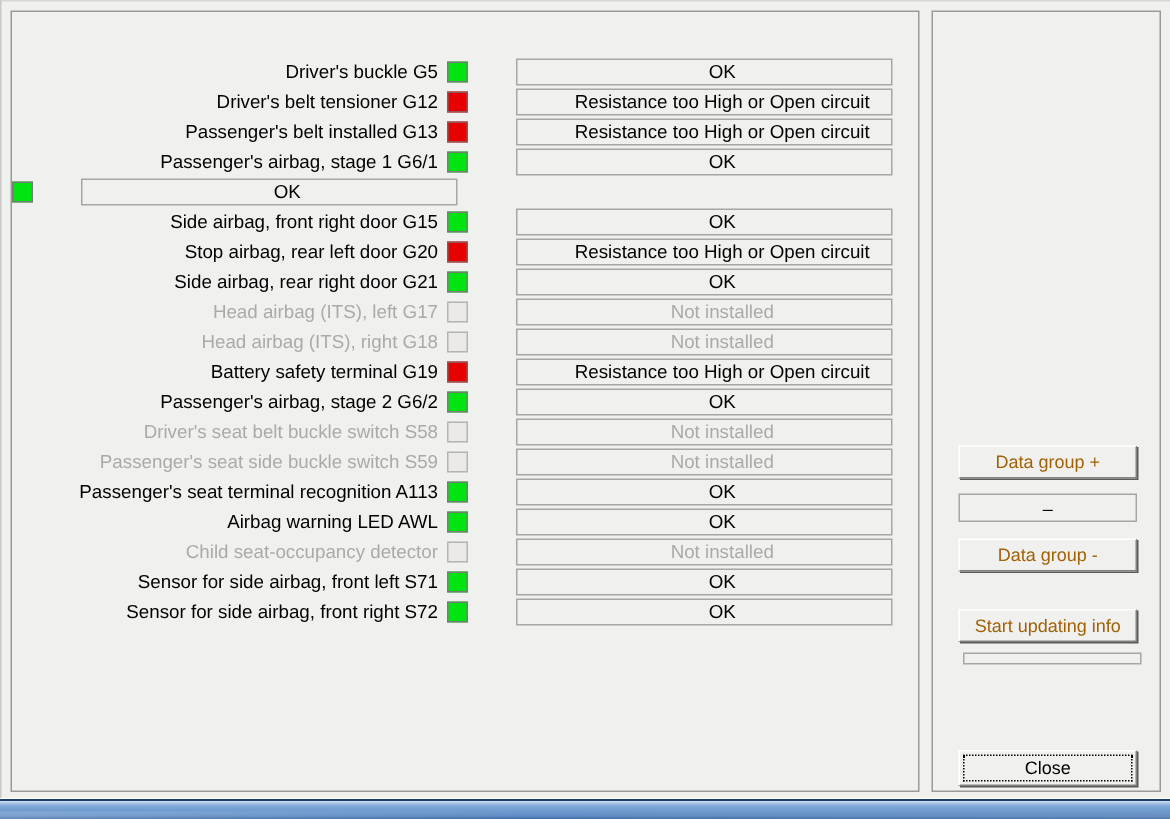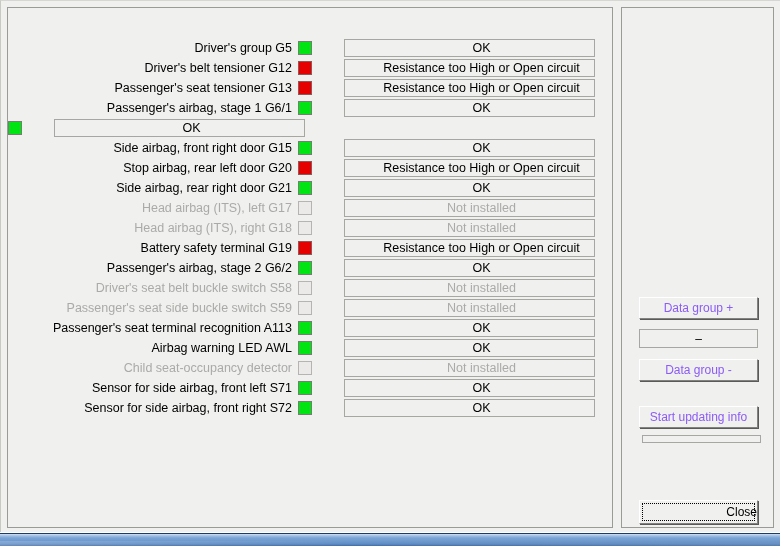--- a/index.html
+++ b/index.html
@@ -123,21 +123,21 @@
     border-right: 1px solid #828280;
     border-bottom: 1px solid #828280;
     box-shadow: 1px 1px 0 0 #5a5a58;
     display: flex;
     align-items: center;
     justify-content: center;
     color: #000000;
     cursor: default;
     white-space: nowrap;
   }
-  .btn.disabled { color: #8b5cf6; }
+  .btn.disabled { color: #a16207; }
 
   .textfield {
     height: 19px;
     background: #f0f0ee;
     border: 1px solid #a6a6a2;
     display: flex;
     align-items: center;
     justify-content: center;
     color: #000000;
   }
@@ -146,21 +146,20 @@
     height: 8px;
     background: #f0f0ee;
     border: 1px solid #a6a6a2;
     margin: 0 3px;
   }
 
   .btn.focus {
     height: 24px;
     box-shadow: 1px 1px 0 0 #5a5a58;
     position: relative;
-    justify-content: flex-end;
   }
   .btn.focus::before {
     content: "";
     position: absolute;
     left: 2px; top: 2px; right: 2px; bottom: 2px;
     border: 1px dotted #000000;
     pointer-events: none;
   }
 
   #ctl-datagroup-plus  { top: 289px; }
@@ -174,35 +173,35 @@
 </head>
 <body>
 
 <div id="app">
 
   <div class="window-client">
 
     <div class="panel" id="panel-left">
       <div class="rows" id="rows-container">
           <div class="row">
-            <div class="row-label">Driver's group G5</div>
+            <div class="row-label">Driver's buckle G5</div>
             <div class="led"></div>
             <div class="status-field">
               <span>OK</span>
             </div>
           </div>
           <div class="row red">
             <div class="row-label">Driver's belt tensioner G12</div>
             <div class="led"></div>
             <div class="status-field">
               <span>Resistance too High or Open circuit</span>
             </div>
           </div>
           <div class="row red">
-            <div class="row-label">Passenger's seat tensioner G13</div>
+            <div class="row-label">Passenger's belt installed G13</div>
             <div class="led"></div>
             <div class="status-field">
               <span>Resistance too High or Open circuit</span>
             </div>
           </div>
           <div class="row">
             <div class="row-label">Passenger's airbag, stage 1 G6/1</div>
             <div class="led"></div>
             <div class="status-field">
               <span>OK</span>

